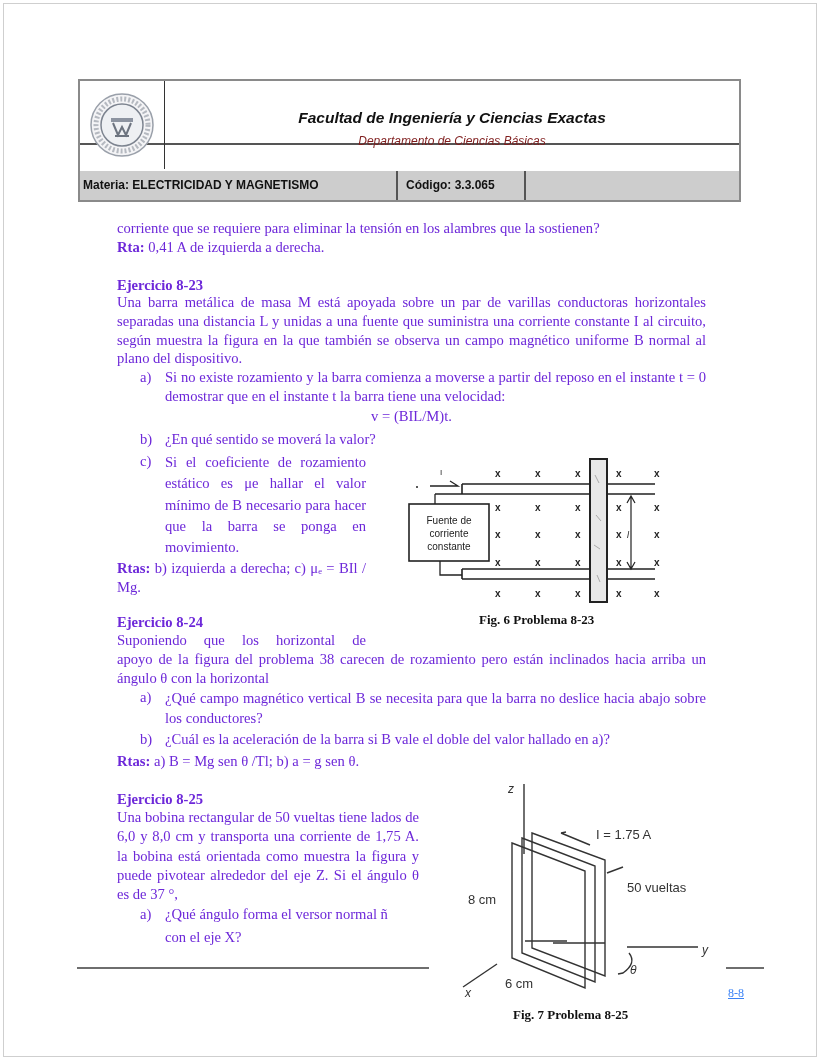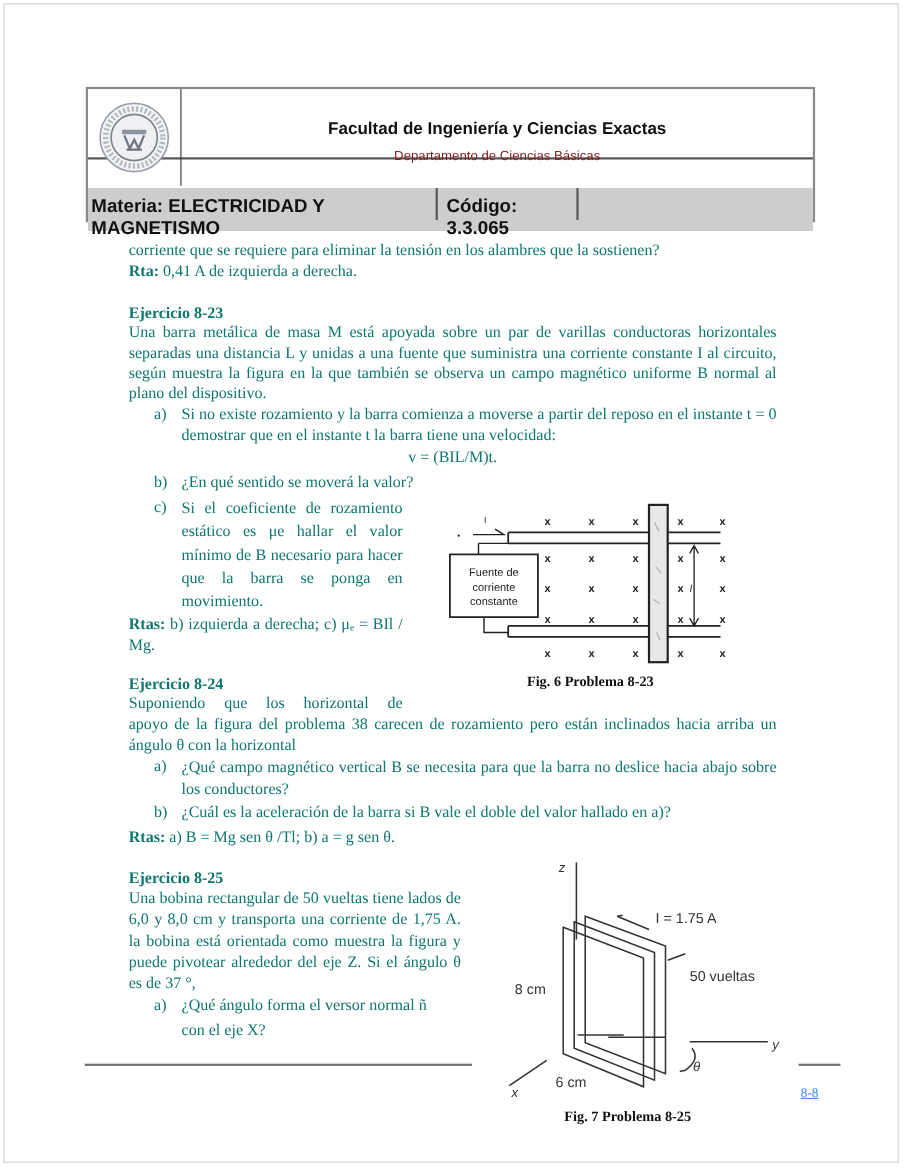--- a/index.html
+++ b/index.html
@@ -1,30 +1,30 @@
 <!DOCTYPE html>
 <html><head>
 <meta charset="utf-8">
 <style>
   html, body { margin:0; padding:0; background:#ffffff; }
   body { width:822px; height:1062px; position:relative; overflow:hidden; font-family:"Liberation Serif", serif; color:#111; }
   .page-frame { position:absolute; left:3px; top:3px; width:814px; height:1054px; border:1px solid #cfcfcf; box-sizing:border-box; }
   
   .hdr { position:absolute; left:78px; top:79px; width:663px; height:123px; border:2px solid #8a8a8a; box-sizing:border-box; background:#fff; }
-  .hdr-top { position:absolute; left:0; top:0; width:659px; height:64px; border-bottom:2px solid #555; box-sizing:border-box; }
+  .hdr-top { position:absolute; left:0; top:0; width:659px; height:64px; border-bottom:2px solid #555; box-sizing:border-box;font-style:italic; }
   .logo-cell { position:absolute; left:0; top:0; width:85px; height:88px; border-right:1px solid #333; box-sizing:border-box; display:flex; align-items:center; justify-content:center; }
   .title-cell { position:absolute; left:85px; top:0; right:0; height:88px; text-align:center; font-family:"Liberation Sans", sans-serif; }
   .title-cell .t1 { position:absolute; top:28px; left:0; right:0; font-size:15.5px; font-weight:bold; color:#111; }
   .title-cell .t2 { position:absolute; top:53px; left:0; right:0; font-size:12px; color:#7f1d1d; }
-  .hdr-bot { position:absolute; left:0; top:90px; width:659px; height:39px; background:#cdcdcd; font-family:"Liberation Sans", sans-serif; font-size:17px; font-weight:bold; }
+  .hdr-bot { position:absolute; left:0; top:90px; width:659px; height:29px; background:#cdcdcd; font-family:"Liberation Sans", sans-serif; font-size:12px; font-weight:bold; }
   .hdr-bot .c1 { position:absolute; left:0; top:0; width:318px; height:29px; border-right:2px solid #555; box-sizing:border-box; padding:7px 0 0 3px; }
   .hdr-bot .c2 { position:absolute; left:318px; top:0; width:128px; height:29px; border-right:2px solid #555; box-sizing:border-box; padding:7px 0 0 8px; }
   .hdr-bot .c3 { position:absolute; left:446px; top:0; right:0; height:29px; }
   
-  .txt { position:absolute; font-size:14.6px; line-height:19px; color:#0f766e; }
+  .txt { position:absolute; font-size:14.6px; line-height:19px; color:#6d28d9; }
   .just { text-align:justify; text-align-last:left; }
   .b { font-weight:bold; }
   .fig-cap { position:absolute; font-size:13px; font-weight:bold; }
   .footer-line { position:absolute; height:2px; background:#6e6e6e; }
   .page-num { position:absolute; font-size:12px; color:#3b82f6;text-decoration:underline; }
   svg text { font-family:"Liberation Sans", sans-serif; }
 </style>
 </head>
 <body>
 

